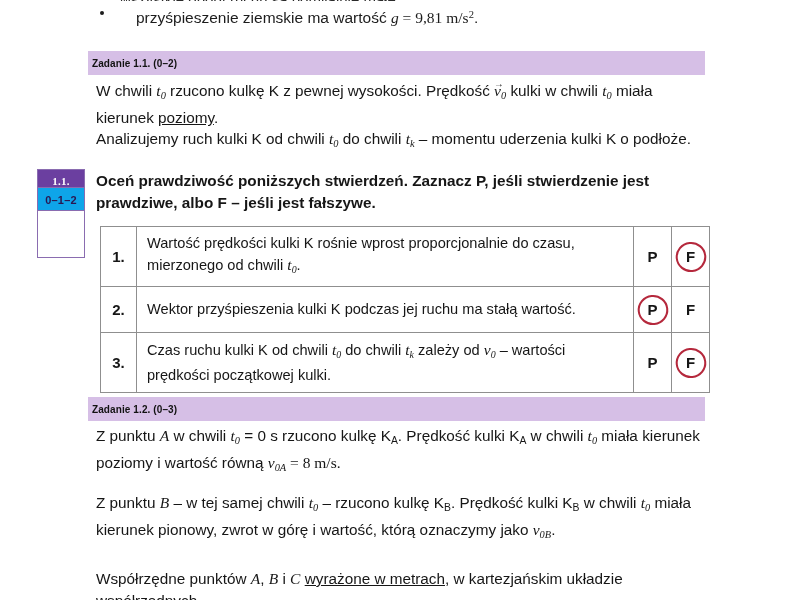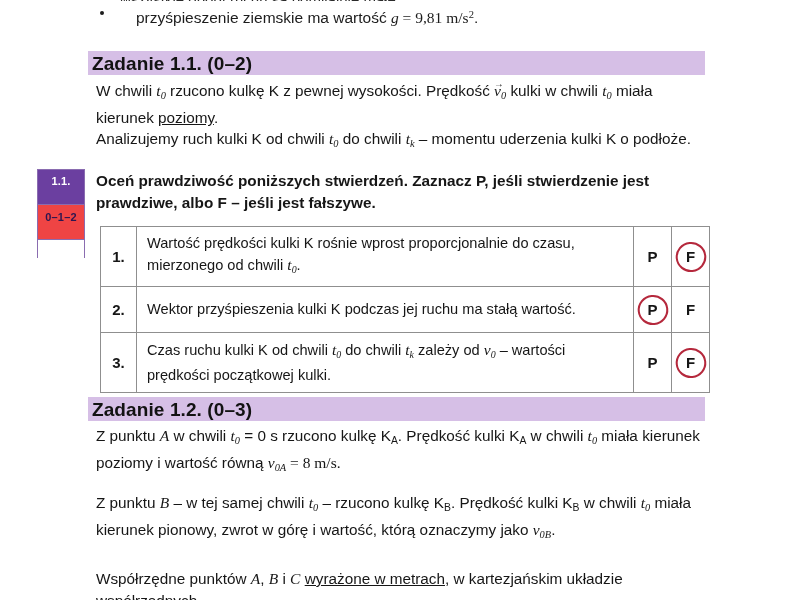--- a/index.html
+++ b/index.html
@@ -64,21 +64,21 @@
 
   
   .task-head {
     position: absolute;
     left: 88px;
     width: 617px;
     height: 24px;
     background: #d6bfe6;
     box-sizing: border-box;
     padding: 2px 0 0 4px;
-    font-size: 19px;
+    font-size: 10px;
     font-weight: bold;
     color: #121212;
     letter-spacing: 0.1px;
     line-height: 22px;
   }
   #head-11 { top: 51px; }
   #head-12 { top: 397px; }
 
   
   .para {
@@ -130,29 +130,30 @@
   }
   .marker .cell {
     box-sizing: border-box;
     width: 100%;
     text-align: center;
     font-size: 11px;
     font-weight: bold;
     letter-spacing: 0.2px;
   }
   .marker .c-id {
-    height: 34px;
+    height: 17px;
     line-height: 22px;
     background: #6b3fa0;
     color: #ffffff;
+    font-family: Liberation Serif, serif;
   }
   .marker .c-pts {
-    height: 36px;
+    height: 24px;
     line-height: 24px;
-    background: #ef4444;
+    background: #0ea5e9;
     color: #2b1650;
     border-top: 1px solid #8a6cb0;
     border-bottom: 1px solid #8a6cb0;
   }
   .marker .c-blank {
     height: 41px;
     background: #ffffff;
   }
 
   

